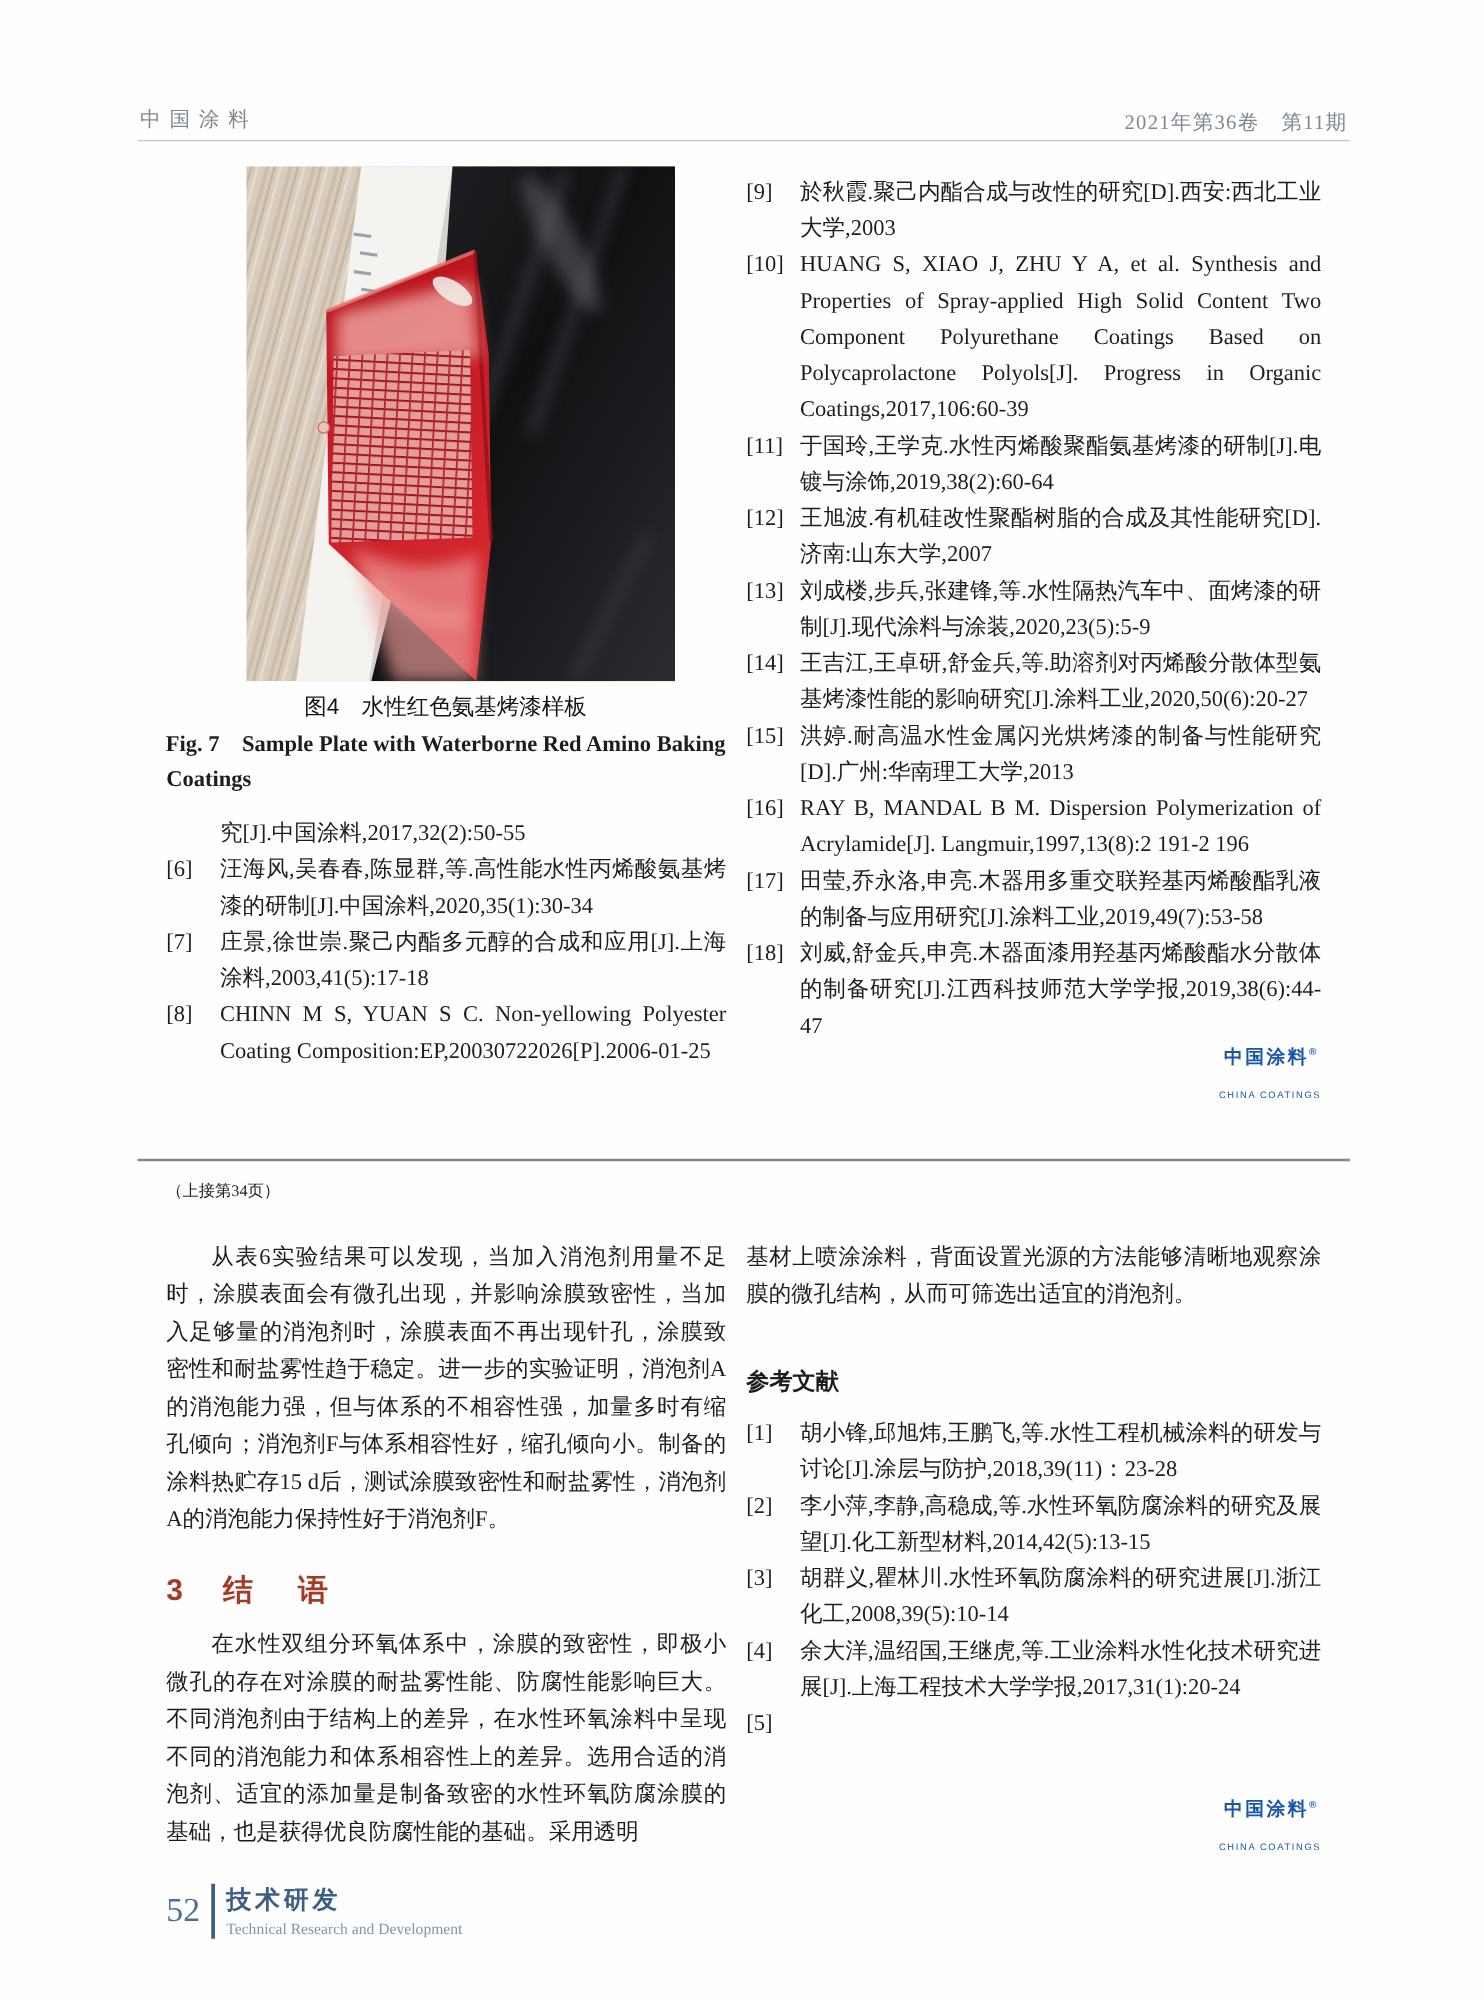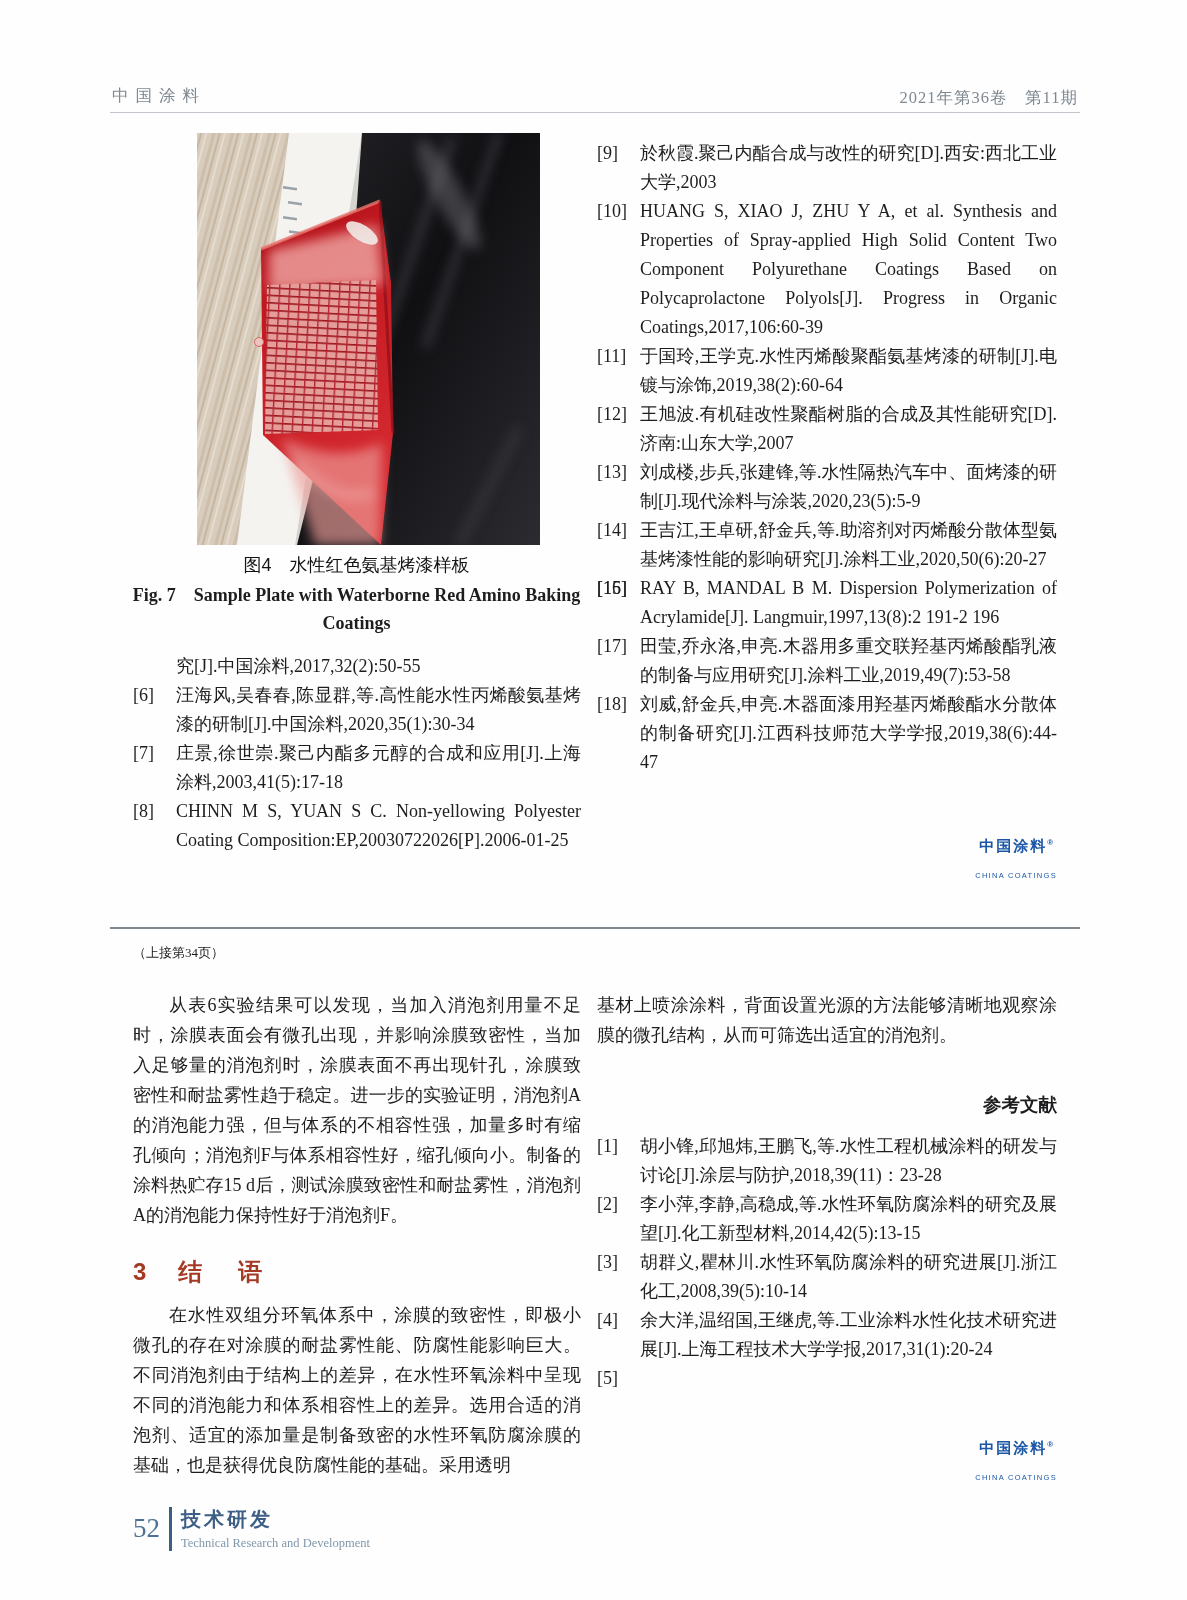--- a/index.html
+++ b/index.html
@@ -10,40 +10,40 @@
   }
   
   .hdr-left{position:absolute;left:112px;top:85px;font-size:16.5px;color:var(--header-gray,#7f8890);letter-spacing:7px;}
   .hdr-right{position:absolute;right:109px;top:87px;font-size:16.5px;color:var(--header-gray,#7f8890);letter-spacing:1px;}
   .hdr-rule{position:absolute;left:110px;right:107px;top:112px;height:1px;background:#c0c6cb;}
   
   .figure-photo{position:absolute;left:197px;top:133px;width:343px;height:412px;}
   .cap-zh{position:absolute;left:133px;top:553px;width:447px;text-align:center;font-weight:normal;font-size:18px;
           font-family:"Liberation Sans","DejaVu Sans",sans-serif;color:#141414;}
   .cap-en1{position:absolute;left:123px;top:583px;width:467px;text-align:center;font-weight:bold;font-size:18px;}
-  .cap-en2{position:absolute;left:133px;top:613px;width:447px;text-align:center;font-weight:bold;font-size:18px;}
+  .cap-en2{position:absolute;left:133px;top:613px;width:447px;font-weight:bold;font-size:18px;}
   
   .refs{font-size:18px;line-height:29px;}
   .left-refs{position:absolute;left:133px;top:652px;width:448px;}
   .right-refs{position:absolute;left:597px;top:139px;width:460px;}
   .bottom-refs{position:absolute;left:597px;top:1132px;width:460px;}
   .ref{position:relative;padding-left:43px;text-align:justify;}
   .ref .num{position:absolute;left:0;top:0;}
   .carry{padding-left:43px;}
   
   .mid-rule{position:absolute;left:110px;right:107px;top:927px;height:2px;background:#81888e;}
   .cont-note{position:absolute;left:133px;top:944px;font-size:13px;}
   
   .body-left{position:absolute;left:133px;top:990px;width:448px;font-size:18px;line-height:30px;text-align:justify;text-indent:2em;}
   .section-head{position:absolute;left:133px;top:1256px;font-family:"Liberation Sans","DejaVu Sans",sans-serif;
                 font-weight:bold;font-size:24px;color:var(--accent-red,#a43a24);}
   .section-head .sec-title{margin-left:32px;letter-spacing:6px;}
   .body-left2{position:absolute;left:133px;top:1300px;width:448px;font-size:18px;line-height:30px;text-align:justify;text-indent:2em;}
   .body-right{position:absolute;left:597px;top:990px;width:460px;font-size:18px;line-height:30px;text-align:justify;}
-  .ref-heading{position:absolute;left:597px;top:1092px;width:460px;text-align:right;font-weight:bold;font-size:18.5px;
+  .ref-heading{position:absolute;left:597px;top:1092px;width:460px;text-align:left;font-weight:bold;font-size:18.5px;
                font-family:"Liberation Sans","DejaVu Sans",sans-serif;}
   
   .logo{position:absolute;right:130px;color:var(--logo-blue,#1b57a6);text-align:center;line-height:1.1;}
   .logo-1{top:838px;}
   .logo-2{top:1440px;}
   .logo-zh{font-family:"Liberation Sans","DejaVu Sans",sans-serif;font-weight:bold;font-size:15px;letter-spacing:2px;white-space:nowrap;}
   .logo-reg{font-size:8px;vertical-align:super;letter-spacing:0;}
   .logo-en{font-family:"Liberation Sans","DejaVu Sans",sans-serif;font-size:7.5px;letter-spacing:1.3px;margin-top:17px;}
   
   .footer{position:absolute;left:133px;top:1506px;display:flex;align-items:center;}
@@ -168,20 +168,21 @@
     <div class="ref">
       <span class="num">[13]</span>
       <span>刘成楼,步兵,张建锋,等.水性隔热汽车中、面烤漆的研制[J].现代涂料与涂装,2020,23(5):5-9</span>
     </div>
     <div class="ref">
       <span class="num">[14]</span>
       <span>王吉江,王卓研,舒金兵,等.助溶剂对丙烯酸分散体型氨基烤漆性能的影响研究[J].涂料工业,2020,50(6):20-27</span>
     </div>
     <div class="ref">
       <span class="num">[15]</span>
+      <span>洪婷.耐高温水性金属闪光烘烤漆的制备与性能研究[D].广州:华南理工大学,2013</span>
     </div>
     <div class="ref">
       <span class="num">[16]</span>
       <span>RAY B, MANDAL B M. Dispersion Polymerization of Acrylamide[J]. Langmuir,1997,13(8):2 191-2 196</span>
     </div>
     <div class="ref">
       <span class="num">[17]</span>
       <span>田莹,乔永洛,申亮.木器用多重交联羟基丙烯酸酯乳液的制备与应用研究[J].涂料工业,2019,49(7):53-58</span>
     </div>
     <div class="ref">

